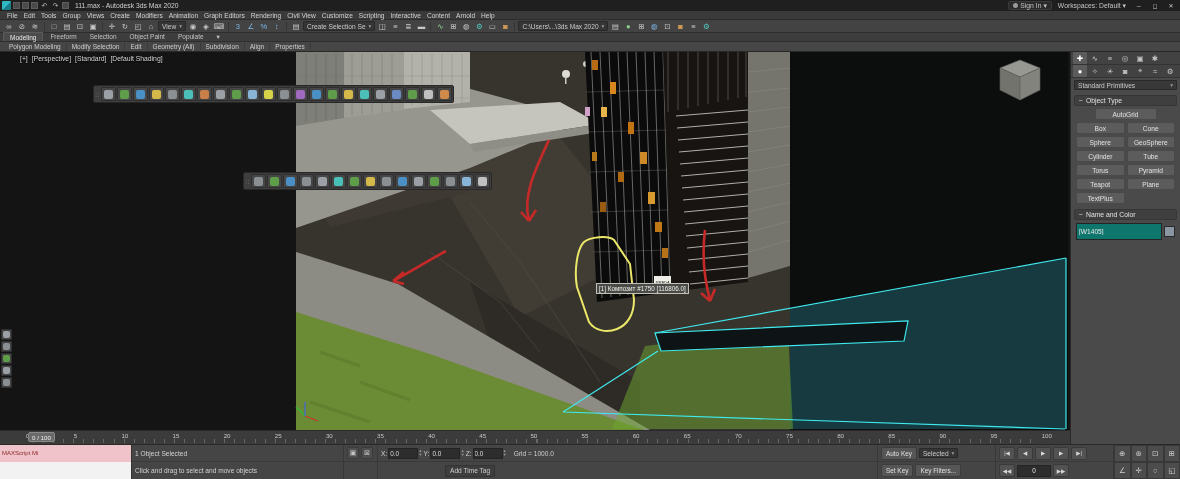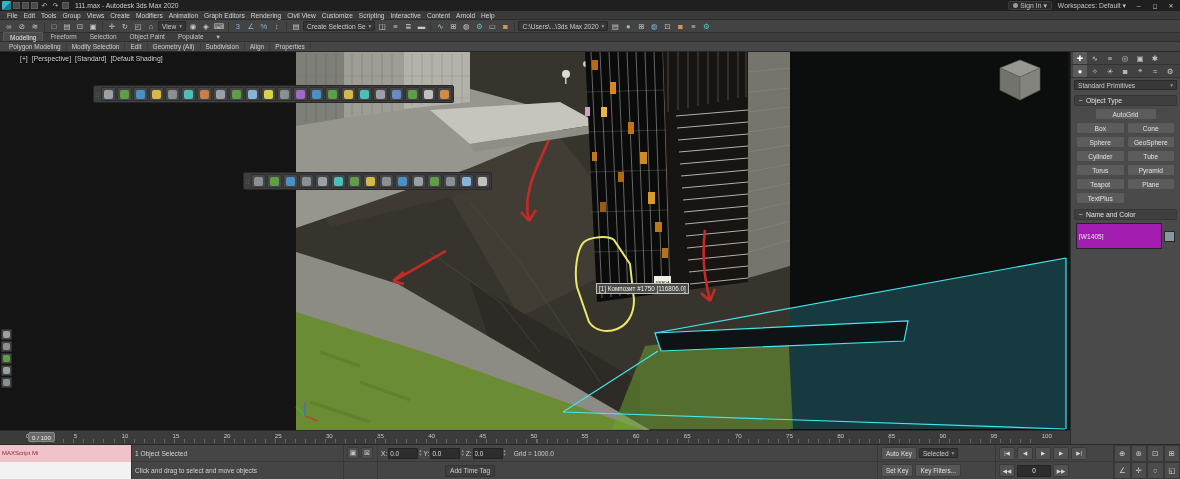--- a/index.html
+++ b/index.html
@@ -62,21 +62,21 @@
   .cp-tabs,.cp-cats{display:flex;align-items:center;height:13px;background:#424242;border-bottom:1px solid #333;padding:0 2px;gap:1px}
   .cpt{width:14px;height:12px;display:inline-flex;align-items:center;justify-content:center;font-size:7.5px;color:#c6c6c6;border-radius:1px}
   .cpt.active{background:#5c5c5c;color:#fff}
   .cp-combo{margin:2px 3px;height:11px}
   .cp-combo .combo{width:100%;justify-content:space-between;background:#383838}
   .rollout{height:11px;background:#3f3f3f;border:1px solid #363636;border-radius:2px;margin:2px 3px 1px;display:flex;align-items:center;gap:3px;padding:0 4px;color:#e0e0e0}
   .autogrid-row{display:flex;justify-content:center;margin:1px 0}
   .cp-btn{height:12px;background:#5c5c5c;border:1px solid #494949;border-radius:2px;color:#e2e2e2;font-size:6.6px;font-family:"Liberation Sans",sans-serif;white-space:nowrap;overflow:hidden}
   .cp-grid{display:grid;grid-template-columns:1fr 1fr;gap:2px;padding:1px 5px 3px}
   .cp-name-row{display:flex;align-items:center;gap:2px;padding:2px 5px}
-  .cp-name-row input{flex:1;min-width:0;height:26px;background:#a21caf;border:1px solid #242424;color:#e8e8e8;font-size:6.6px;padding:0 2px;font-family:"Liberation Sans",sans-serif}
+  .cp-name-row input{flex:1;min-width:0;height:17px;background:#0f766e;border:1px solid #242424;color:#e8e8e8;font-size:6.6px;padding:0 2px;font-family:"Liberation Sans",sans-serif}
   .swatch{width:11px;height:11px;background:#8a97a3;border:1px solid #2a2a2a;flex:0 0 auto}
 
   
   .timeline{height:14px;background:#3b3b3b;border-top:1px solid #2a2a2a;position:relative;flex:0 0 auto}
   .ticks{position:absolute;left:33px;right:30px;bottom:1px;height:4px;background:repeating-linear-gradient(90deg,#676767 0 1px,transparent 1px 10.07px)}
   .nums{position:absolute;left:26px;right:18px;top:1px;display:flex;justify-content:space-between;font-size:6.2px;color:#c6c6c6}
   .time-slider{position:absolute;left:28px;top:1px;height:10px;background:#6a6a6a;border:1px solid #8a8a8a;border-radius:2px;font-size:6.2px;color:#f0f0f0;display:inline-flex;align-items:center;padding:0 3px}
 
   
   .statusbar{flex:1;background:#454545;border-top:1px solid #292929;display:flex;font-size:6.6px}

